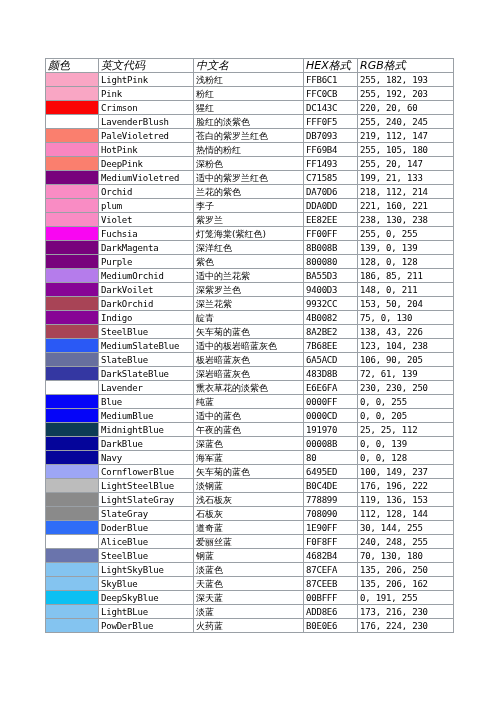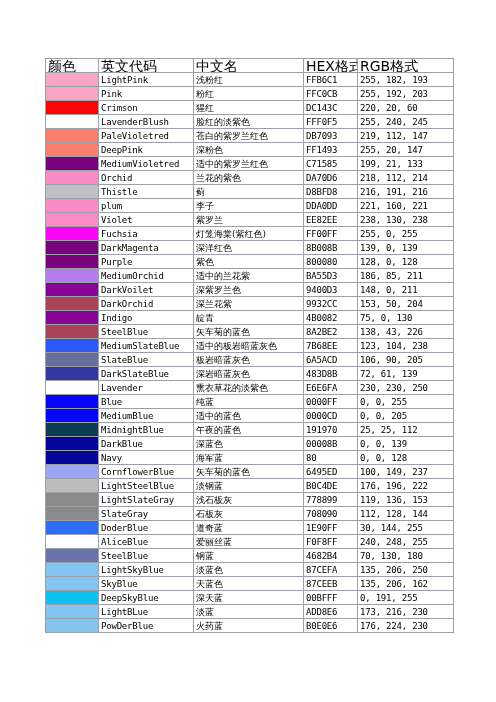--- a/index.html
+++ b/index.html
@@ -39,21 +39,22 @@
     line-height: 12px;
     font-weight: normal;
     text-align: left;
     vertical-align: middle;
     white-space: nowrap;
     overflow: hidden;
     font-size: 9px;
     color: #000000;
   }
   table.color-table th {
-    font-size: 14px;
+    font-size: 11px;
+    font-style: italic;
   }
   .cell-cn {
     font-family: "DejaVu Sans", "Liberation Sans", sans-serif;
     font-size: 8.5px;
   }
   .cell-en, .cell-hex, .cell-rgb {
     font-family: "DejaVu Sans Mono", "Liberation Mono", monospace;
     font-size: 8px;
     letter-spacing: -0.2px;
   }
@@ -118,20 +119,27 @@
           <td class="cell-rgb num-right">255, 240, 245</td>
         </tr>
         <tr>
           <td class="swatch-cell" style="background: rgb(250, 127, 110);"></td>
           <td class="cell-en">PaleVioletred</td>
           <td class="cell-cn">苍白的紫罗兰红色</td>
           <td class="cell-hex num-left">DB7093</td>
           <td class="cell-rgb num-right">219, 112, 147</td>
         </tr>
         <tr>
+          <td class="swatch-cell" style="background: rgb(249, 134, 192);"></td>
+          <td class="cell-en">HotPink</td>
+          <td class="cell-cn">热情的粉红</td>
+          <td class="cell-hex num-left">FF69B4</td>
+          <td class="cell-rgb num-right">255, 105, 180</td>
+        </tr>
+        <tr>
           <td class="swatch-cell" style="background: rgb(250, 127, 110);"></td>
           <td class="cell-en">DeepPink</td>
           <td class="cell-cn">深粉色</td>
           <td class="cell-hex num-left">FF1493</td>
           <td class="cell-rgb num-left">255, 20, 147</td>
         </tr>
         <tr>
           <td class="swatch-cell" style="background: rgb(120, 2, 124);"></td>
           <td class="cell-en">MediumVioletred</td>
           <td class="cell-cn">适中的紫罗兰红色</td>
@@ -139,27 +147,20 @@
           <td class="cell-rgb num-left">199, 21, 133</td>
         </tr>
         <tr>
           <td class="swatch-cell" style="background: rgb(249, 140, 196);"></td>
           <td class="cell-en">Orchid</td>
           <td class="cell-cn">兰花的紫色</td>
           <td class="cell-hex num-left">DA70D6</td>
           <td class="cell-rgb num-right">218, 112, 214</td>
         </tr>
         <tr>
-          <td class="swatch-cell" style="background: rgb(191, 192, 194);"></td>
-          <td class="cell-en">Thistle</td>
-          <td class="cell-cn">蓟</td>
-          <td class="cell-hex num-left">D8BFD8</td>
-          <td class="cell-rgb num-right">216, 191, 216</td>
-        </tr>
-        <tr>
           <td class="swatch-cell" style="background: rgb(249, 140, 196);"></td>
           <td class="cell-en">plum</td>
           <td class="cell-cn">李子</td>
           <td class="cell-hex num-left">DDA0DD</td>
           <td class="cell-rgb num-right">221, 160, 221</td>
         </tr>
         <tr>
           <td class="swatch-cell" style="background: rgb(249, 140, 196);"></td>
           <td class="cell-en">Violet</td>
           <td class="cell-cn">紫罗兰</td>

